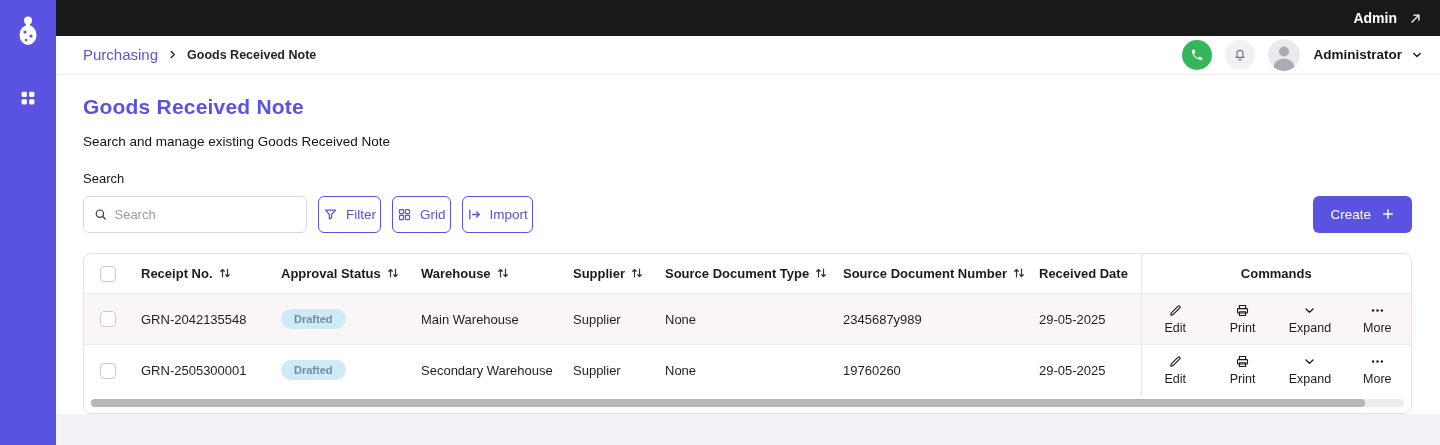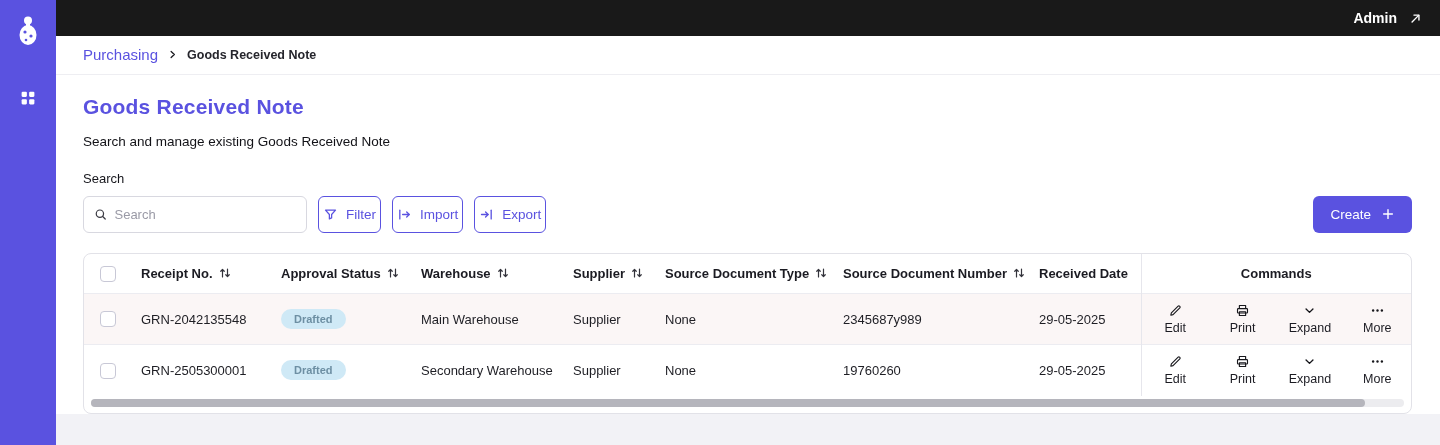--- a/index.html
+++ b/index.html
@@ -109,20 +109,44 @@
     <div class="breadcrumb-bar">
       <nav class="breadcrumb">
         <a class="crumb-parent">Purchasing</a>
         <span class="crumb-chevron">
           <svg width="11" height="11" viewBox="0 0 24 24" fill="none" stroke="#1a1a20" stroke-width="2.8" stroke-linecap="round" stroke-linejoin="round">
               <path d="m9 5.5 7 6.5-7 6.5"></path>
             </svg>
         </span>
         <span class="crumb-current">Goods Received Note</span>
       </nav>
+      <div class="bar-right">
+        <span class="icon-circle whatsapp-bg">
+          <svg width="14" height="14" viewBox="0 0 24 24" fill="#fff">
+            <path d="M6.6 10.8a15 15 0 0 0 6.6 6.6l2.2-2.2a1 1 0 0 1 1-.25 11.4 11.4 0 0 0 3.6.57 1 1 0 0 1 1 1V20a1 1 0 0 1-1 1A17 17 0 0 1 3 4a1 1 0 0 1 1-1h3.5a1 1 0 0 1 1 1c0 1.25.2 2.46.57 3.58a1 1 0 0 1-.25 1.01l-2.2 2.2z"></path>
+          </svg>
+        </span>
+        <span class="icon-circle bell-bg">
+          <svg width="16" height="16" viewBox="0 0 24 24" fill="none" stroke="#73737d" stroke-width="1.7" stroke-linecap="round" stroke-linejoin="round">
+            <path d="M18 15.5H6l1.5-2V9.5a4.5 4.5 0 0 1 9 0v4l1.5 2z"></path>
+            <path d="M10.2 18.5a2 2 0 0 0 3.6 0"></path>
+          </svg>
+        </span>
+        <svg class="avatar" viewBox="0 0 32 32">
+          <circle cx="16" cy="16" r="16" fill="#e9e9ee"></circle>
+          <circle cx="16" cy="12.5" r="5" fill="#a9abb6"></circle>
+          <path d="M5.5 28.5a10.5 9 0 0 1 21 0c-2.8 2.3-6.5 3.5-10.5 3.5s-7.7-1.2-10.5-3.5z" fill="#a9abb6"></path>
+        </svg>
+        <span class="user-menu">
+          <span class="user-name">Administrator</span>
+          <svg width="14" height="14" viewBox="0 0 24 24" fill="none" stroke="#15151a" stroke-width="2.4" stroke-linecap="round" stroke-linejoin="round">
+            <path d="m6.5 9.5 5.5 5 5.5-5"></path>
+          </svg>
+        </span>
+      </div>
     </div>
 
     <main class="content">
       <h1 class="page-title">Goods Received Note</h1>
       <p class="page-subtitle">Search and manage existing Goods Received Note</p>
       <span class="search-label">Search</span>
 
       <div class="toolbar">
         <div class="search-box">
           <svg width="15" height="15" viewBox="0 0 24 24" fill="none" stroke="#3c3c44" stroke-width="2.2" stroke-linecap="round">
@@ -132,38 +156,39 @@
           <input type="text" placeholder="Search" style="">
         </div>
 
         <button class="btn">
           <svg width="15" height="15" viewBox="0 0 24 24" fill="none" stroke="#5a52e0" stroke-width="2" stroke-linejoin="round">
             <path d="M4 5h16l-6.2 7v5.4L10.2 19v-7L4 5z"></path>
           </svg>
           <span>Filter</span>
         </button>
 
+        <button class="btn">
+          <svg width="15" height="15" viewBox="0 0 24 24" fill="none" stroke="#5a52e0" stroke-width="2">
+            <rect x="4" y="4" width="6.5" height="6.5" rx="1.2"></rect>
+              <rect x="13.5" y="4" width="6.5" height="6.5" rx="1.2"></rect>
+            <rect x="4" y="13.5" width="6.5" height="6.5" rx="1.2"></rect>
+              <rect x="13.5" y="13.5" width="6.5" height="6.5" rx="1.2"></rect>
+          </svg>
+          <span>Grid</span>
+        </button>
 
         <button class="btn">
           <svg width="15" height="15" viewBox="0 0 24 24" fill="none" stroke="#5a52e0" stroke-width="2.1" stroke-linecap="round" stroke-linejoin="round">
             <path d="M4.5 5v14"></path>
               <path d="M9 12h10.5"></path>
               <path d="m15.5 8 4 4-4 4"></path>
           </svg>
           <span>Import</span>
         </button>
 
-        <button class="btn">
-          <svg width="15" height="15" viewBox="0 0 24 24" fill="none" stroke="#5a52e0" stroke-width="2.1" stroke-linecap="round" stroke-linejoin="round">
-            <path d="M4 12h10.5"></path>
-              <path d="m10.5 8 4 4-4 4"></path>
-              <path d="M19.5 5v14"></path>
-          </svg>
-          <span>Export</span>
-        </button>
 
         <button class="create-btn">
           <span>Create</span>
           <svg width="14" height="14" viewBox="0 0 24 24" fill="none" stroke="#fff" stroke-width="2.4" stroke-linecap="round">
             <path d="M12 4.5v15M4.5 12h15"></path>
           </svg>
         </button>
       </div>
 
       <div class="table-card">

